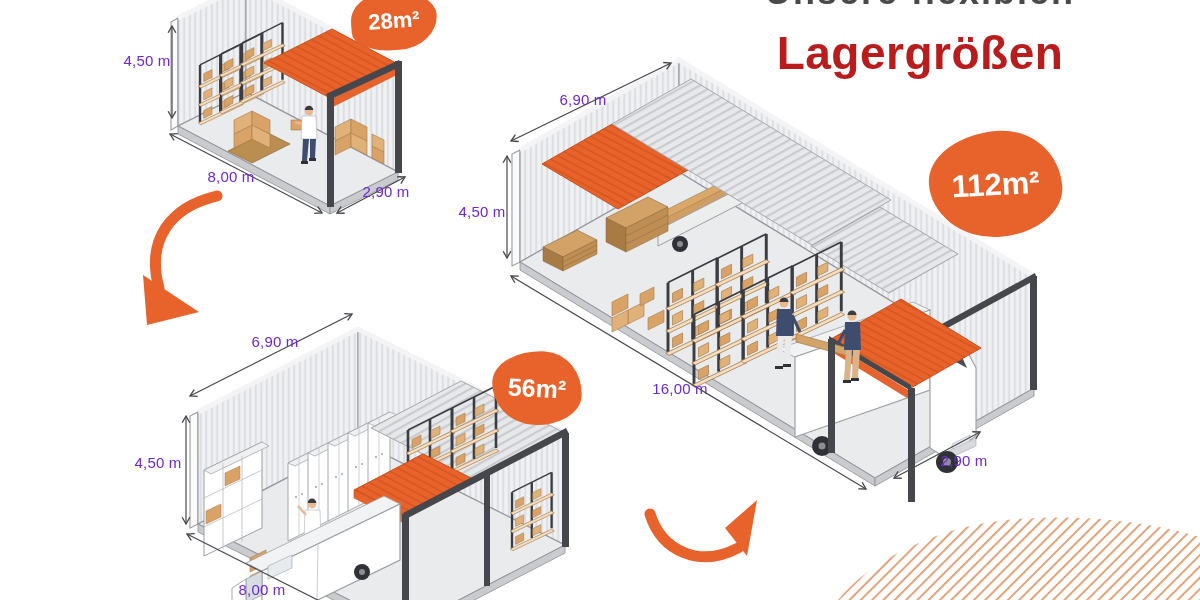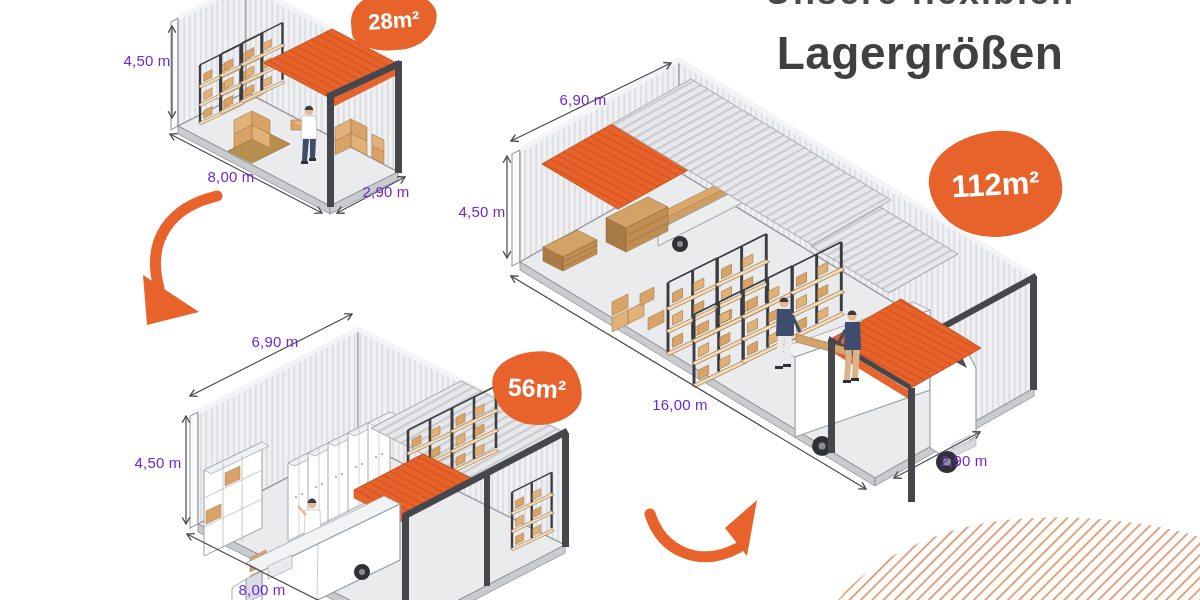--- a/index.html
+++ b/index.html
@@ -2,21 +2,21 @@
 <html><head>
 <meta charset="utf-8">
 <style>
   html,body{margin:0;padding:0;background:#fff;}
   .stage{position:relative;width:1200px;height:600px;overflow:hidden;background:#fff;
          font-family:"Liberation Sans",sans-serif;}
   .stage svg{position:absolute;left:0;top:0;}
   .kicker{position:absolute;left:700px;top:-28px;width:440px;text-align:center;
           font-size:36px;font-weight:800;color:#4a4a4a;letter-spacing:2px;line-height:40px;}
   .title{position:absolute;left:700px;top:26px;width:440px;text-align:center;
-         font-size:46px;font-weight:800;color:#404040;letter-spacing:.5px;}
+         font-size:46px;font-weight:800;color:#b91c1c;letter-spacing:.5px;}
   .badge{position:absolute;background:#e8632c;color:#fff;font-weight:bold;
          display:flex;align-items:center;justify-content:center;line-height:1;}
   #badge-a{left:351px;top:-8px;width:86px;height:58px;font-size:22px;
            border-radius:46% 54% 50% 50% / 52% 48% 62% 38%;transform:rotate(-4deg);}
   #badge-b{left:492px;top:351px;width:90px;height:74px;font-size:25px;
            border-radius:57% 43% 52% 48% / 44% 58% 42% 56%;transform:rotate(3deg);}
   #badge-c{left:929px;top:131px;width:133px;height:106px;font-size:31px;
            border-radius:55% 45% 50% 50% / 46% 56% 44% 54%;transform:rotate(-3deg);}
   .dim{position:absolute;font-size:15px;color:#6d28d9;transform:translate(-50%,-50%);
        white-space:nowrap;letter-spacing:.2px;}
@@ -327,16 +327,16 @@
 <span class="dim" style="left:147px;top:60px">4,50 m</span>
 <span class="dim" style="left:231px;top:176px">8,00 m</span>
 <span class="dim" style="left:386px;top:191px">2,90 m</span>
 
 <span class="dim" style="left:275px;top:341px">6,90 m</span>
 <span class="dim" style="left:158px;top:462px">4,50 m</span>
 <span class="dim" style="left:262px;top:589px">8,00 m</span>
 
 <span class="dim" style="left:583px;top:99px">6,90 m</span>
 <span class="dim" style="left:482px;top:211px">4,50 m</span>
-<span class="dim" style="left:680px;top:404px">16,00 m</span>
+<span class="dim" style="left:680px;top:388px">16,00 m</span>
 <span class="dim" style="left:964px;top:460px">2,90 m</span>
 
 </div>
 
 </body></html>

